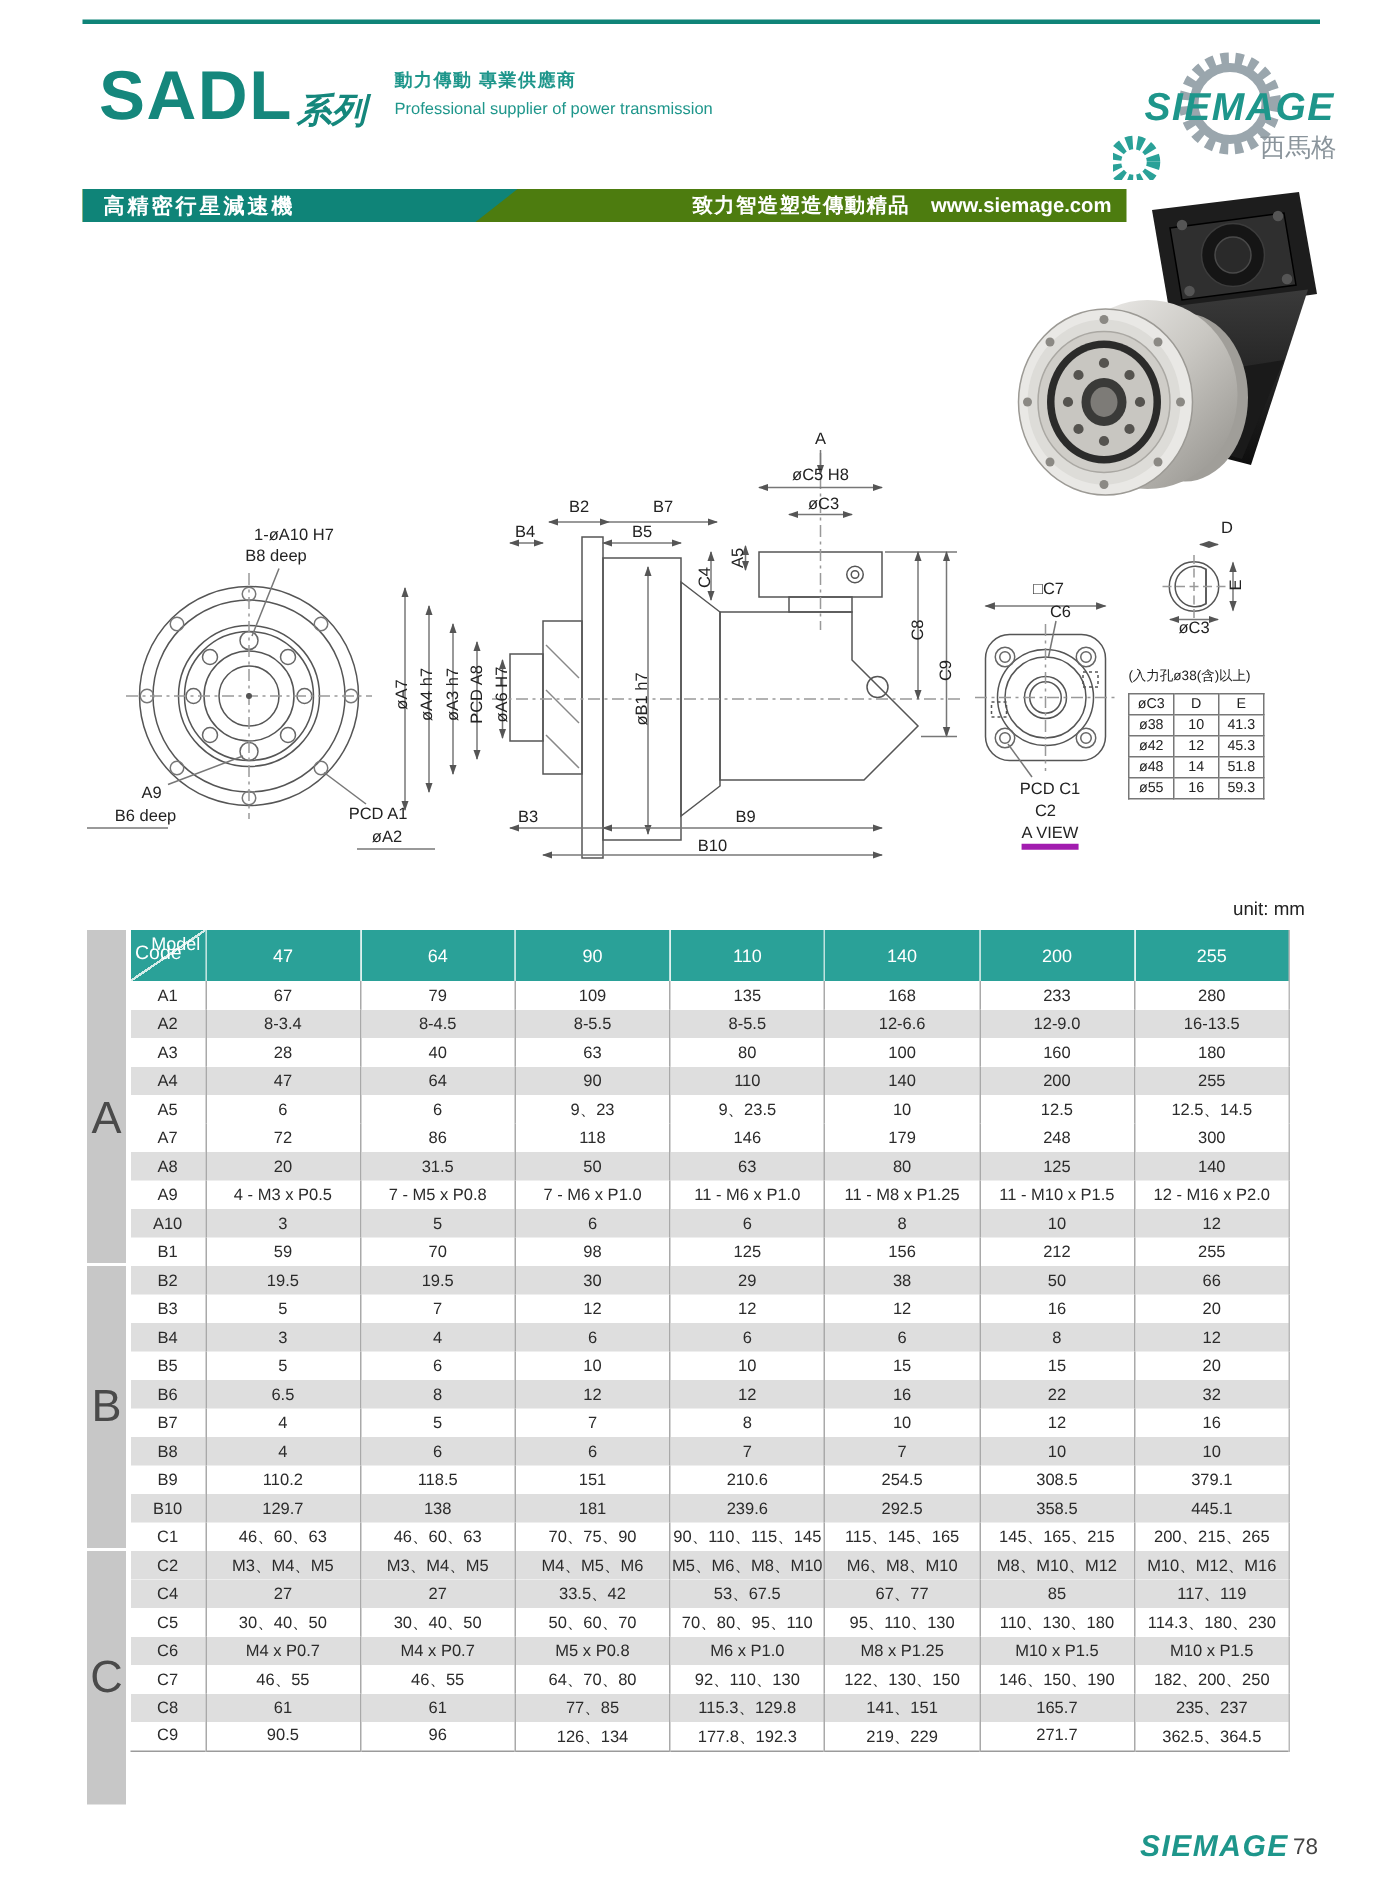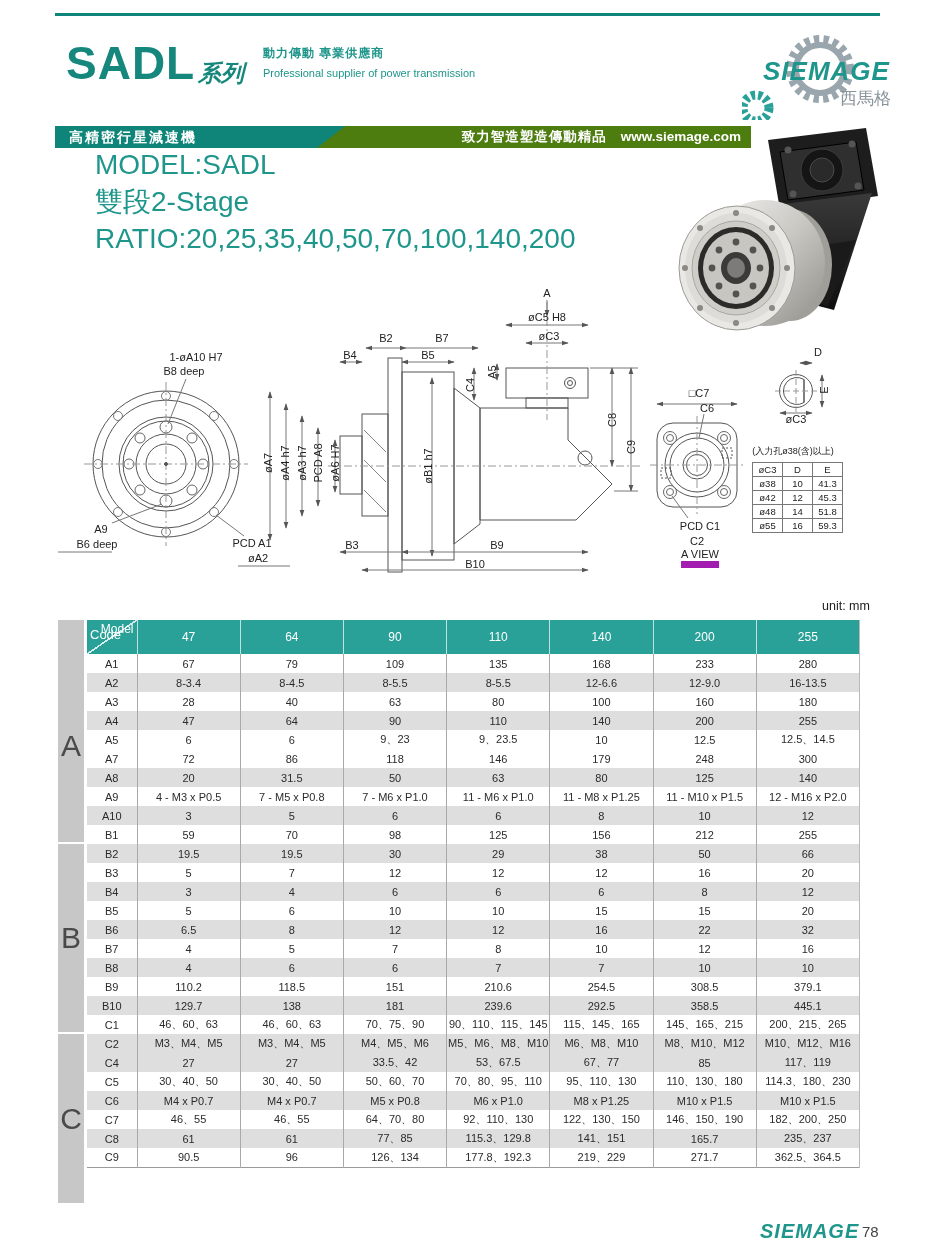--- a/index.html
+++ b/index.html
@@ -25,21 +25,21 @@
                color:#1e968b; letter-spacing:1px; }
   .logo-zh { position:absolute; left:840px; top:87px; font-size:17px; color:#8a949b; }
 
   
   .title { position:absolute; left:95px; top:146px; color:#1e968b; font-size:28px; line-height:37px; }
 
   
   .draw-svg { position:absolute; left:0; top:0; width:927px; height:1254px; pointer-events:none; }
   #drawing-labels { position:absolute; left:0; top:0; width:927px; height:1254px; pointer-events:none; }
   .dlabel { position:absolute; font-size:11px; color:#222; white-space:nowrap; transform:translate(-50%,-50%); }
-  .dlabel.underline { border-bottom:7px solid #a21caf; padding-bottom:1px; }
+  .dlabel.underline { border-bottom:4px solid #a21caf; padding-bottom:1px; }
 
   
   .bore-table { position:absolute; left:752px; top:462px; border-collapse:collapse; }
   .bore-table th, .bore-table td { border:1px solid #777; font-size:9.5px; text-align:center;
       width:30px; height:14px; font-weight:normal; color:#222; padding:0 2px; }
 
   
   .unit { position:absolute; left:822px; top:599px; font-size:12.5px; color:#222; }
 
   
@@ -88,25 +88,20 @@
 
   <svg class="logo" viewBox="0 0 172 94">
     <circle cx="78" cy="43" r="28" fill="none" stroke="#9aa6ad" stroke-width="12" stroke-dasharray="5 4"></circle>
     <circle cx="78" cy="43" r="24" fill="none" stroke="#9aa6ad" stroke-width="6"></circle>
     <circle cx="78" cy="43" r="17" fill="#ffffff"></circle>
     <circle cx="14" cy="82" r="13" fill="none" stroke="#2aa198" stroke-width="9" stroke-dasharray="4 3"></circle>
   </svg>
   <div class="logo-text">SIEMAGE</div>
   <div class="logo-zh">西馬格</div>
 
-  <div class="title">
-    <div>MODEL:SADL</div>
-    <div>雙段2-Stage</div>
-    <div>RATIO:20,25,35,40,50,70,100,140,200</div>
-  </div>
 
   <svg class="draw-svg" style="z-index:1" viewBox="0 0 927 1254">
     <defs>
       <linearGradient id="silver" x1="0" y1="0" x2="1" y2="1">
         <stop offset="0" stop-color="#f4f3f1"></stop>
           <stop offset="0.5" stop-color="#c9c7c2"></stop>
           <stop offset="1" stop-color="#908e89"></stop>
       </linearGradient>
       <linearGradient id="dark" x1="0" y1="0" x2="0" y2="1">
         <stop offset="0" stop-color="#3a3a3a"></stop>

